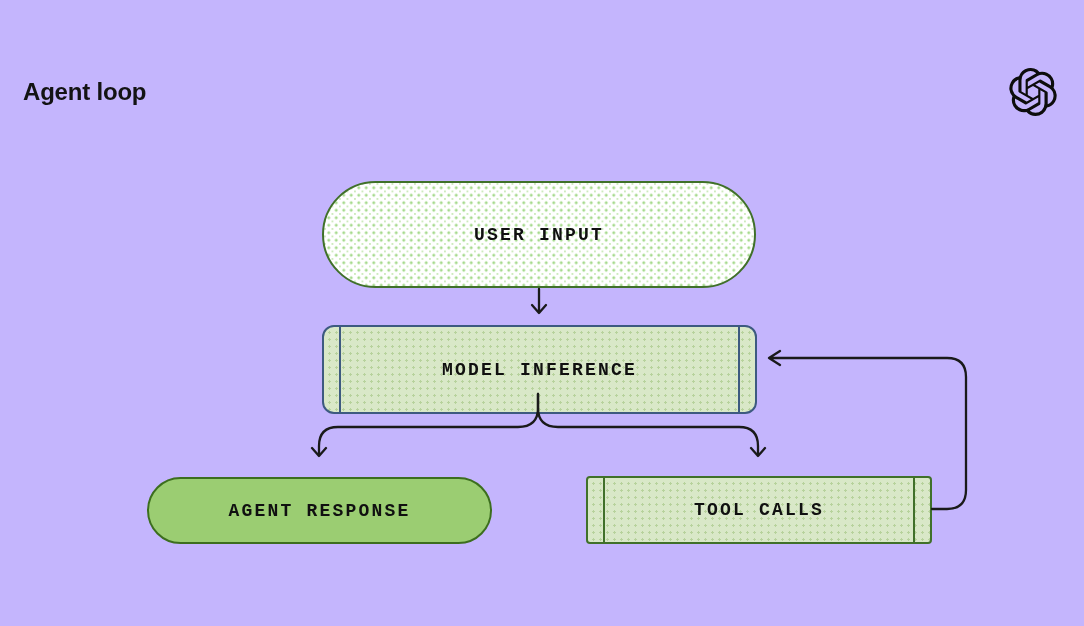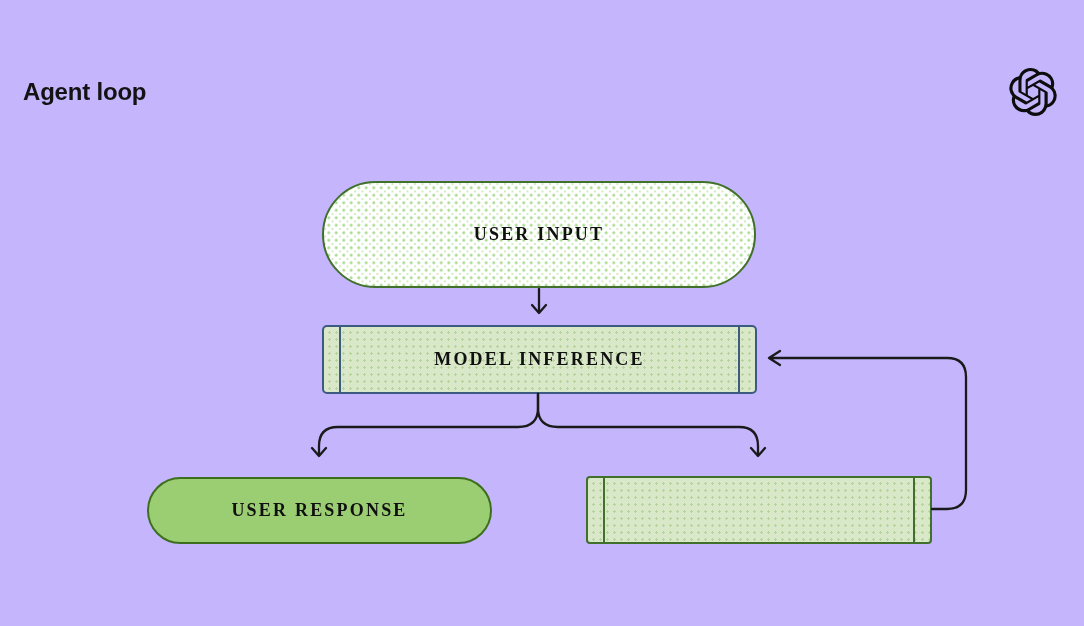--- a/index.html
+++ b/index.html
@@ -17,21 +17,21 @@
     letter-spacing:-0.2px;
   }
   .brand-logo{
     position:absolute;left:1009px;top:68px;
     width:48px;height:48px;color:#0d0d0d;
   }
   
   .node{
     position:absolute;box-sizing:border-box;
     display:flex;align-items:center;justify-content:center;
-    font-family:Liberation Serif, serif;
+    font-family:Liberation Mono, monospace;
     font-size:18px;font-weight:600;letter-spacing:2.2px;color:#101010;
   }
   .node .label{position:relative;z-index:2;}
   .dotted-white{
     background-color:#ffffff;
     background-image:
       radial-gradient(circle,#a6da8d 1.4px,transparent 1.55px),
       radial-gradient(circle,#cdebbd 1.15px,transparent 1.3px);
     background-size:7.5px 7.5px,7.5px 7.5px;
     background-position:1px 1px,4.7px 4.7px;
@@ -40,22 +40,22 @@
     background-color:#d9e8c8;
     background-image:radial-gradient(circle,#b7d29c 1.1px,transparent 1.25px);
     background-size:7px 7px;
     background-position:2px 2px;
   }
   .node-user-input{
     left:322px;top:181px;width:434px;height:107px;
     border:2px solid #40702a;border-radius:54px;
   }
   .node-model-inference{
-    left:322px;top:325px;width:435px;height:69px;
-    border:2px solid #3d5a80;border-radius:5px;
+    left:322px;top:325px;width:435px;height:89px;
+    border:2px solid #3d5a80;border-radius:12px;
   }
   .node-agent-response{
     left:147px;top:477px;width:345px;height:67px;
     border:2px solid #3c6e1e;border-radius:34px;
     background:#9bcd72;
   }
   .node-tool-calls{
     left:586px;top:476px;width:346px;height:68px;
     border:2px solid #40702a;border-radius:4px;
   }
@@ -89,26 +89,27 @@
     <span class="label">USER INPUT</span>
   </div>
 
   <div class="node node-model-inference dotted-green">
     <span class="vline left"></span>
     <span class="vline right"></span>
     <span class="label">MODEL INFERENCE</span>
   </div>
 
   <div class="node node-agent-response">
-    <span class="label">USER RESPONSE</span>
+    <span class="label">AGENT RESPONSE</span>
   </div>
 
   <div class="node node-tool-calls dotted-green">
     <span class="vline left"></span>
     <span class="vline right"></span>
+    <span class="label">TOOL CALLS</span>
   </div>
 
   <svg class="edges-layer" viewBox="0 0 1084 626">
 
     <path d="M539,289 L539,312 M532,305 L539,313 L546,305"></path>
 
     <path d="M538,394 L538,408 Q538,427 518,427 L338,427 Q319,427 319,446 L319,455 M312,448 L319,456 L326,448"></path>
 
     <path d="M538,394 L538,408 Q538,427 558,427 L739,427 Q758,427 758,446 L758,455 M751,448 L758,456 L765,448"></path>
 

